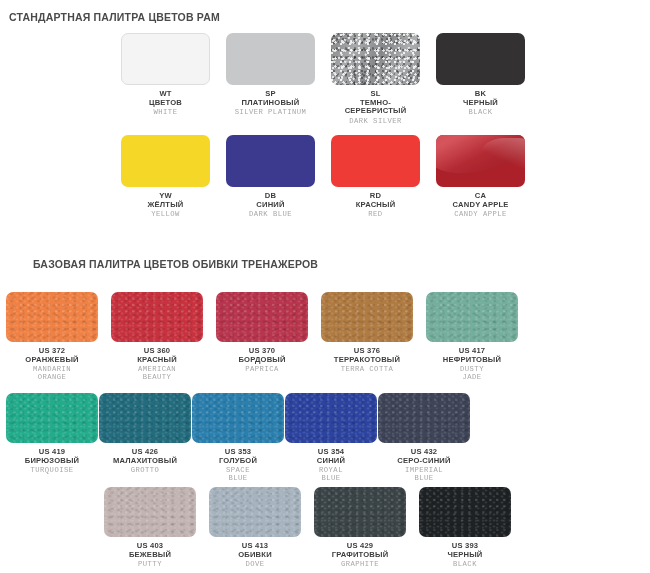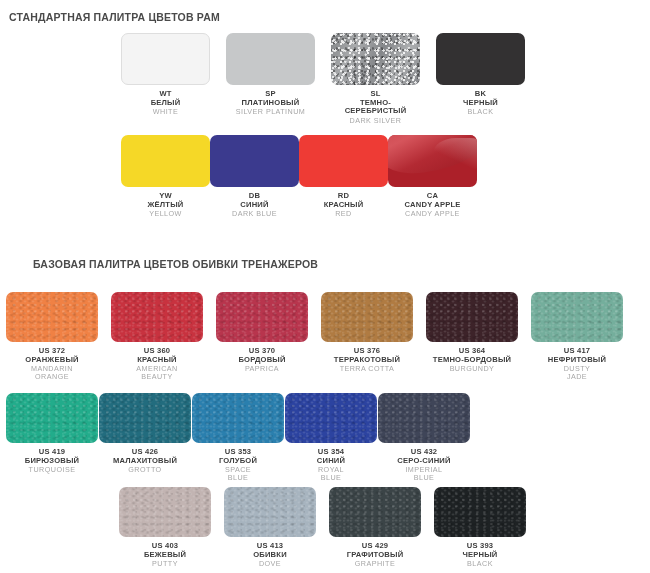--- a/index.html
+++ b/index.html
@@ -65,25 +65,26 @@
     letter-spacing: 0.2px;
     white-space: pre-line;
   }
   .en {
     font-size: 7.2px;
     font-weight: normal;
     color: #a7a7a7;
     letter-spacing: 0.45px;
     white-space: pre-line;
     margin-top: 1px;
+    font-family: Liberation Mono, monospace;
   }
 
   
   #frames-row1 { left: 121px; top: 33px; gap: 16px; }
-  #frames-row2 { left: 121px; top: 135px; }
+  #frames-row2 { left: 121px; top: 135px; gap: 16px; }
   #frames-row1 .chip, #frames-row2 .chip { width: 89px; height: 52px; }
   #frames-row1 .cell, #frames-row2 .cell { width: 89px; }
 
   .chip-white   { background: #f4f4f4; border: 1px solid #dedede; box-sizing: border-box; }
   .chip-flat    { }
 
   
   .chip-metallic {
     background-color: #909294;
     background-image:
@@ -119,21 +120,21 @@
     position: absolute;
     right: -6%; top: 6%;
     width: 56%; height: 66%;
     background: linear-gradient(205deg, rgba(255,255,255,.30), rgba(255,255,255,0) 62%);
     border-radius: 60% 30% 50% 70%;
   }
 
   
   #uphol-row1 { left: 6px;   top: 292px; gap: 13px; }
   #uphol-row2 { left: 6px;   top: 393px; gap: 1px; }
-  #uphol-row3 { left: 119px; top: 487px; gap: 13px; }
+  #uphol-row3 { left: 104px; top: 487px; gap: 13px; }
   .uphol .chip { width: 92px; height: 50px; }
   .uphol .cell { width: 92px; }
 
   
   .leather::after {
     content: "";
     position: absolute;
     inset: 0;
     background-image:
       radial-gradient(ellipse 2.2px 1.6px at 20% 18%, rgba(255,255,255,.20), transparent),
@@ -149,21 +150,21 @@
 </head>
 <body>
 
 <div class="section-title" id="frames-title">СТАНДАРТНАЯ ПАЛИТРА ЦВЕТОВ РАМ</div>
 
 <div class="grid frames" id="frames-row1">
     <div class="cell">
       <div class="chip chip-white"></div>
       <div class="labels">
         <div class="code">WT</div>
-        <div class="ru">БЕЛЫЙ</div>
+        <div class="ru">ЦВЕТОВ</div>
         <div class="en">WHITE</div>
       </div>
     </div>
     <div class="cell">
       <div class="chip chip-flat" style="background: rgb(198, 200, 201);"></div>
       <div class="labels">
         <div class="code">SP</div>
         <div class="ru">ПЛАТИНОВЫЙ</div>
         <div class="en">SILVER PLATINUM</div>
       </div>
@@ -252,28 +253,20 @@
     </div>
     <div class="cell">
       <div class="chip leather" style="background: rgb(176, 123, 66);"></div>
       <div class="labels">
         <div class="code">US 376</div>
         <div class="ru">ТЕРРАКОТОВЫЙ</div>
         <div class="en">TERRA COTTA</div>
       </div>
     </div>
     <div class="cell">
-      <div class="chip leather" style="background: rgb(61, 35, 41);"></div>
-      <div class="labels">
-        <div class="code">US 364</div>
-        <div class="ru">ТЕМНО-БОРДОВЫЙ</div>
-        <div class="en">BURGUNDY</div>
-      </div>
-    </div>
-    <div class="cell">
       <div class="chip leather" style="background: rgb(116, 174, 156);"></div>
       <div class="labels">
         <div class="code">US 417</div>
         <div class="ru">НЕФРИТОВЫЙ</div>
         <div class="en">DUSTY
 JADE</div>
       </div>
     </div>
   </div>
 <div class="grid uphol" id="uphol-row2">

